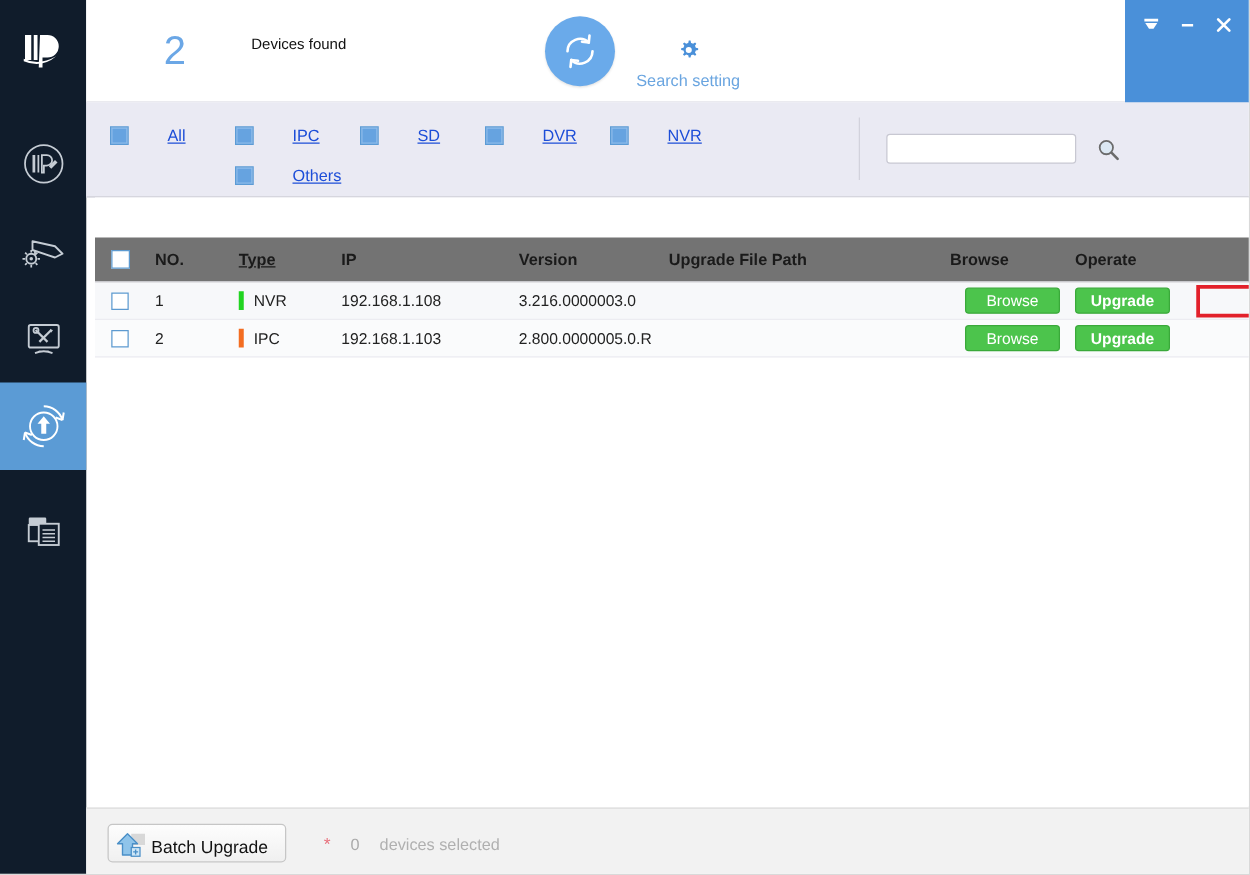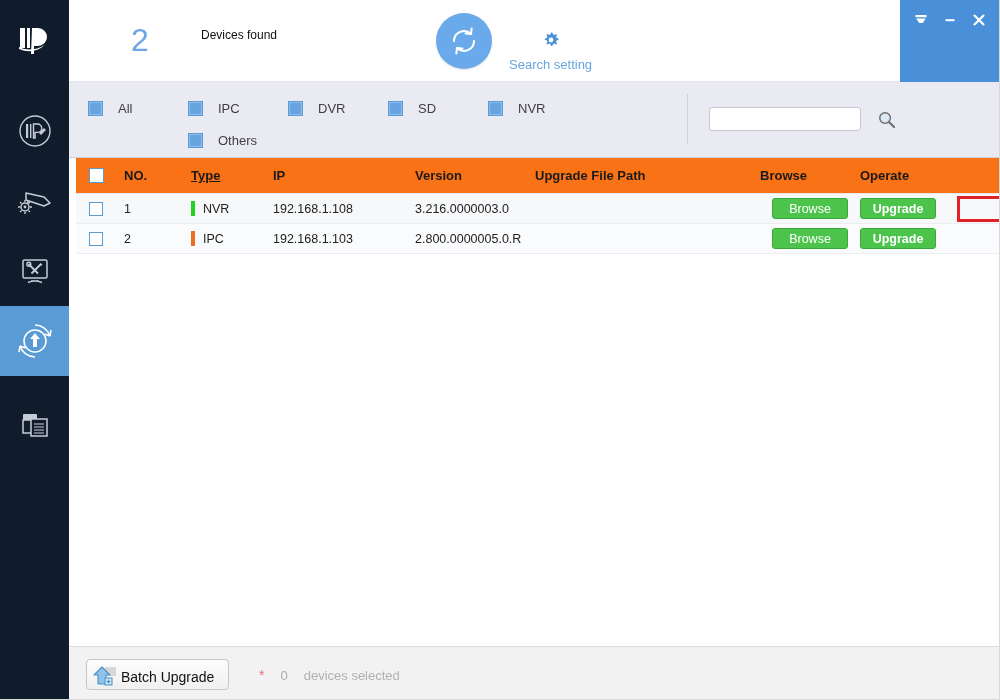--- a/index.html
+++ b/index.html
@@ -100,21 +100,21 @@
     cursor: pointer;
   }
   .cbox {
     width: 13px; height: 13px;
     background: #66a3e0;
     border: 1px solid #8fbdeb;
     outline: 1px solid #5b9bd5;
     margin-right: 6px;
     flex: none;
   }
-  .filt .flabel { font-size: 13px; color: #404040; margin-left: 10px; }
+  .filt .flabel { font-size: 13px; color: #1d4ed8; margin-left: 26px; text-decoration: underline; }
   .vdiv {
     position: absolute; left: 618px; top: 12px;
     width: 1px; height: 50px; background: #d2d2dc;
   }
   .searchwrap {
     position: absolute; left: 640px; top: 25px;
     display: flex; align-items: center;
   }
   .search-input {
     width: 152px; height: 24px;
@@ -131,21 +131,22 @@
   
   .tablearea {
     position: absolute; left: 76px; top: 158px;
     width: 924px; height: 487px;
     background: #ffffff;
   }
   .thead {
     display: flex; align-items: center;
     height: 36px;
     border-bottom: 1px solid #e6e6ec;
-    background: #f97316;
+    background: #737373;
+    margin-top: 32px;
   }
   .trow {
     display: flex; align-items: center;
     height: 30px;
     background: #f7f8fa;
     border-bottom: 1px solid #ececf1;
     position: relative;
   }
   .trow.alt { background: #fafbfc; }
   .c-check  { width: 40px; display: flex; justify-content: center; }
@@ -339,25 +340,25 @@
       <div class="filt">
         <span class="cbox"></span>
         <span class="flabel">All</span>
       </div>
       <div class="filt">
         <span class="cbox"></span>
         <span class="flabel">IPC</span>
       </div>
       <div class="filt">
         <span class="cbox"></span>
+        <span class="flabel">SD</span>
+      </div>
+      <div class="filt">
+        <span class="cbox"></span>
         <span class="flabel">DVR</span>
-      </div>
-      <div class="filt">
-        <span class="cbox"></span>
-        <span class="flabel">SD</span>
       </div>
       <div class="filt">
         <span class="cbox"></span>
         <span class="flabel">NVR</span>
       </div>
       <div class="filt" style="margin-left:100px;">
         <span class="cbox"></span>
         <span class="flabel">Others</span>
       </div>
     </div>

